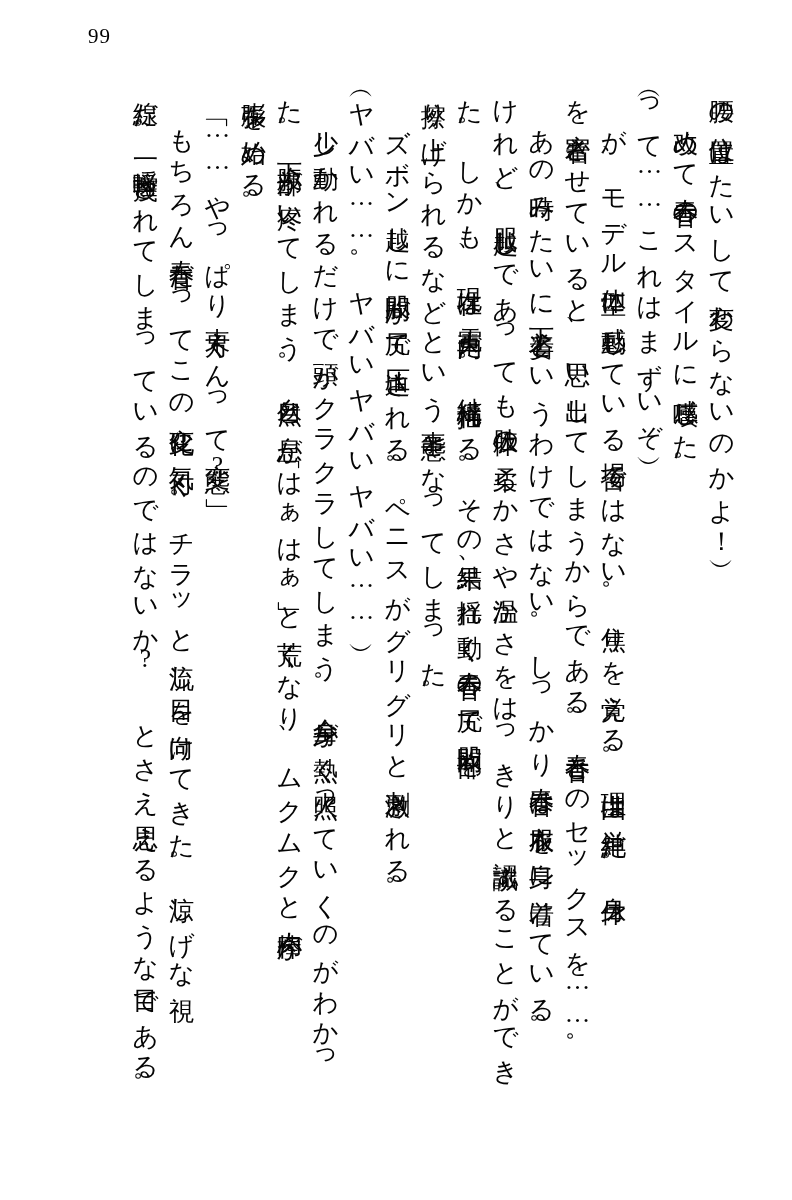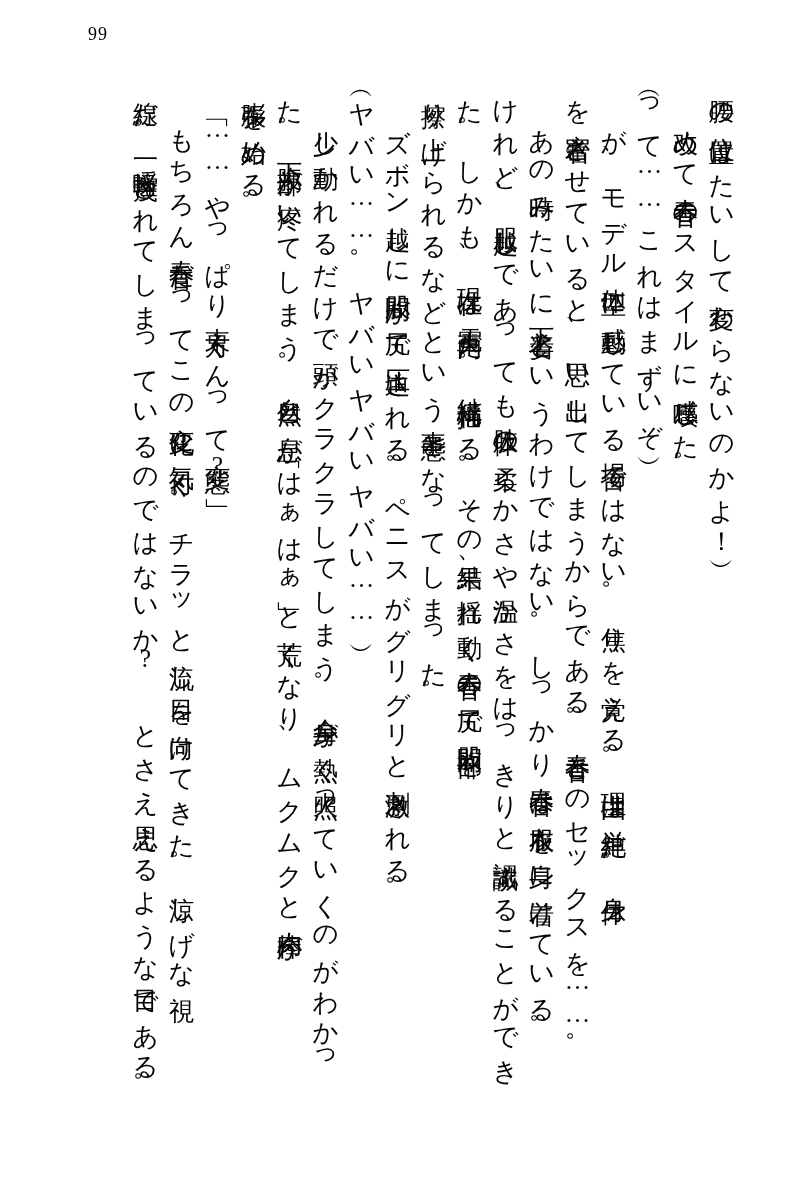--- a/index.html
+++ b/index.html
@@ -22,21 +22,21 @@
     top: 0;
     width: 792px;
     height: 1200px;
     background: #ffffff;
   }
 
   .page-number {
     position: absolute;
     left: 88px;
     top: 24px;
-    font-size: 18px;
+    font-size: 21px;
     font-family: "Liberation Serif", "DejaVu Serif", serif;
     color: #000000;
     letter-spacing: 1px;
   }
 
   
   .text-body {
     position: absolute;
     top: 82px;
     right: 58px;

